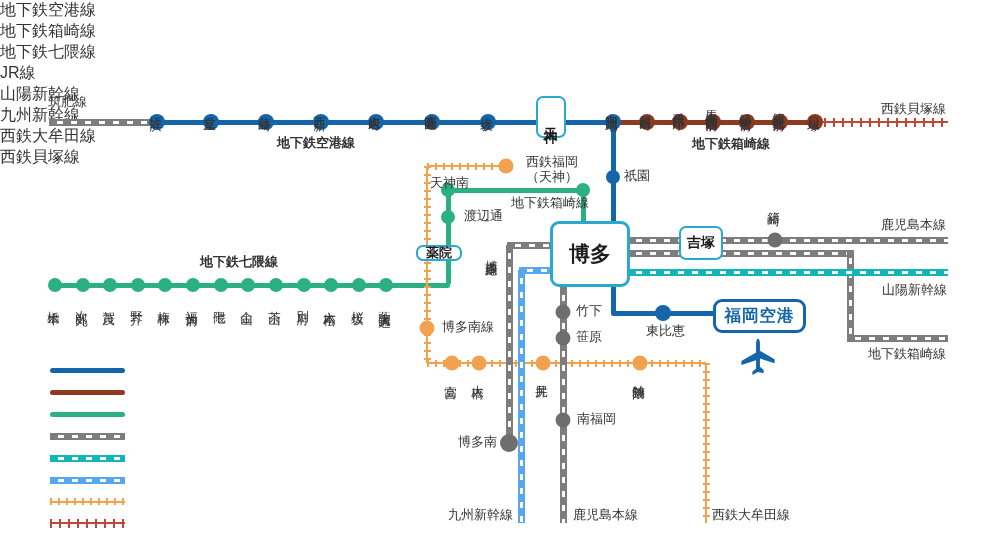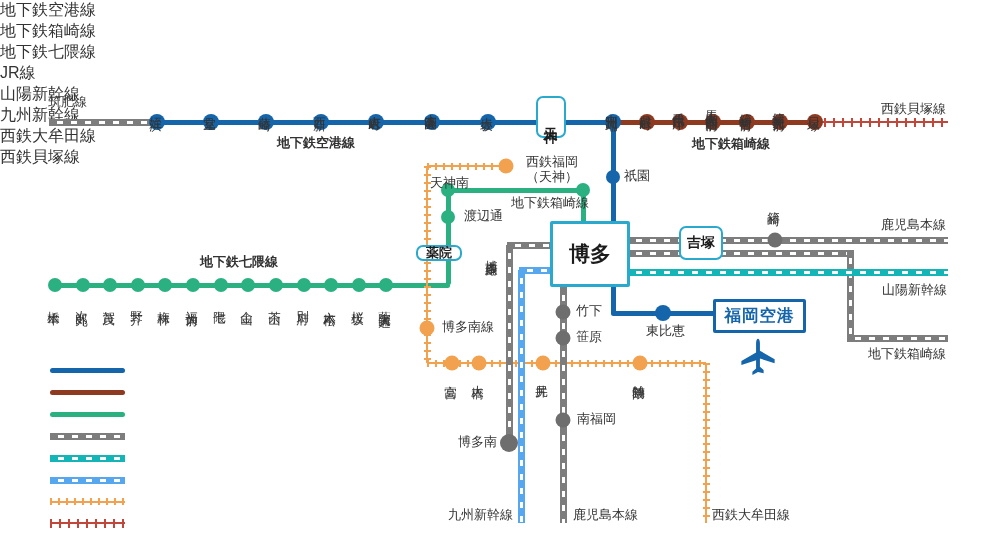--- a/index.html
+++ b/index.html
@@ -29,21 +29,21 @@
        linear-gradient(var(--red),var(--red));
        background-size:100% 100%,100% 2px;background-position:0 0,0 3.5px;background-repeat:repeat,no-repeat;}
   .dot{position:absolute;border-radius:50%;transform:translate(-50%,-50%);z-index:3;}
   .d18{width:18px;height:18px;} .d16{width:16px;height:16px;} .d15{width:15px;height:15px;} .d14{width:14px;height:14px;}
   .f-blue{background:var(--blue);} .f-brown{background:var(--brown);} .f-green{background:var(--green);}
   .f-orange{background:var(--orange);} .f-gray{background:#6e6e6e;}
   .lab{position:absolute;font-size:13px;line-height:1.12;white-space:pre-line;z-index:4;}
   .labb{font-weight:bold;}
   .vlab{position:absolute;writing-mode:vertical-rl;text-orientation:upright;font-size:12.5px;
         letter-spacing:1.5px;line-height:1;z-index:4;}
-  .stbox{position:absolute;background:#fff;border:3px solid var(--cyan);border-radius:2px;display:flex;
+  .stbox{position:absolute;background:#fff;border:3px solid var(--cyan);border-radius:9px;display:flex;
          align-items:center;justify-content:center;font-weight:bold;color:#1c1c1c;z-index:6;box-sizing:border-box;}
   .stbox.sm{border-width:2.5px;border-radius:7px;}
   .stbox.vert{writing-mode:vertical-rl;text-orientation:upright;letter-spacing:1px;}
   .stbox.airport{border-color:var(--blue);color:var(--blue);letter-spacing:1px;}
   #plane{position:absolute;left:737px;top:336px;z-index:5;}
   #plane svg path{fill:var(--blue);}
 </style>
 </head>
 <body>
 

